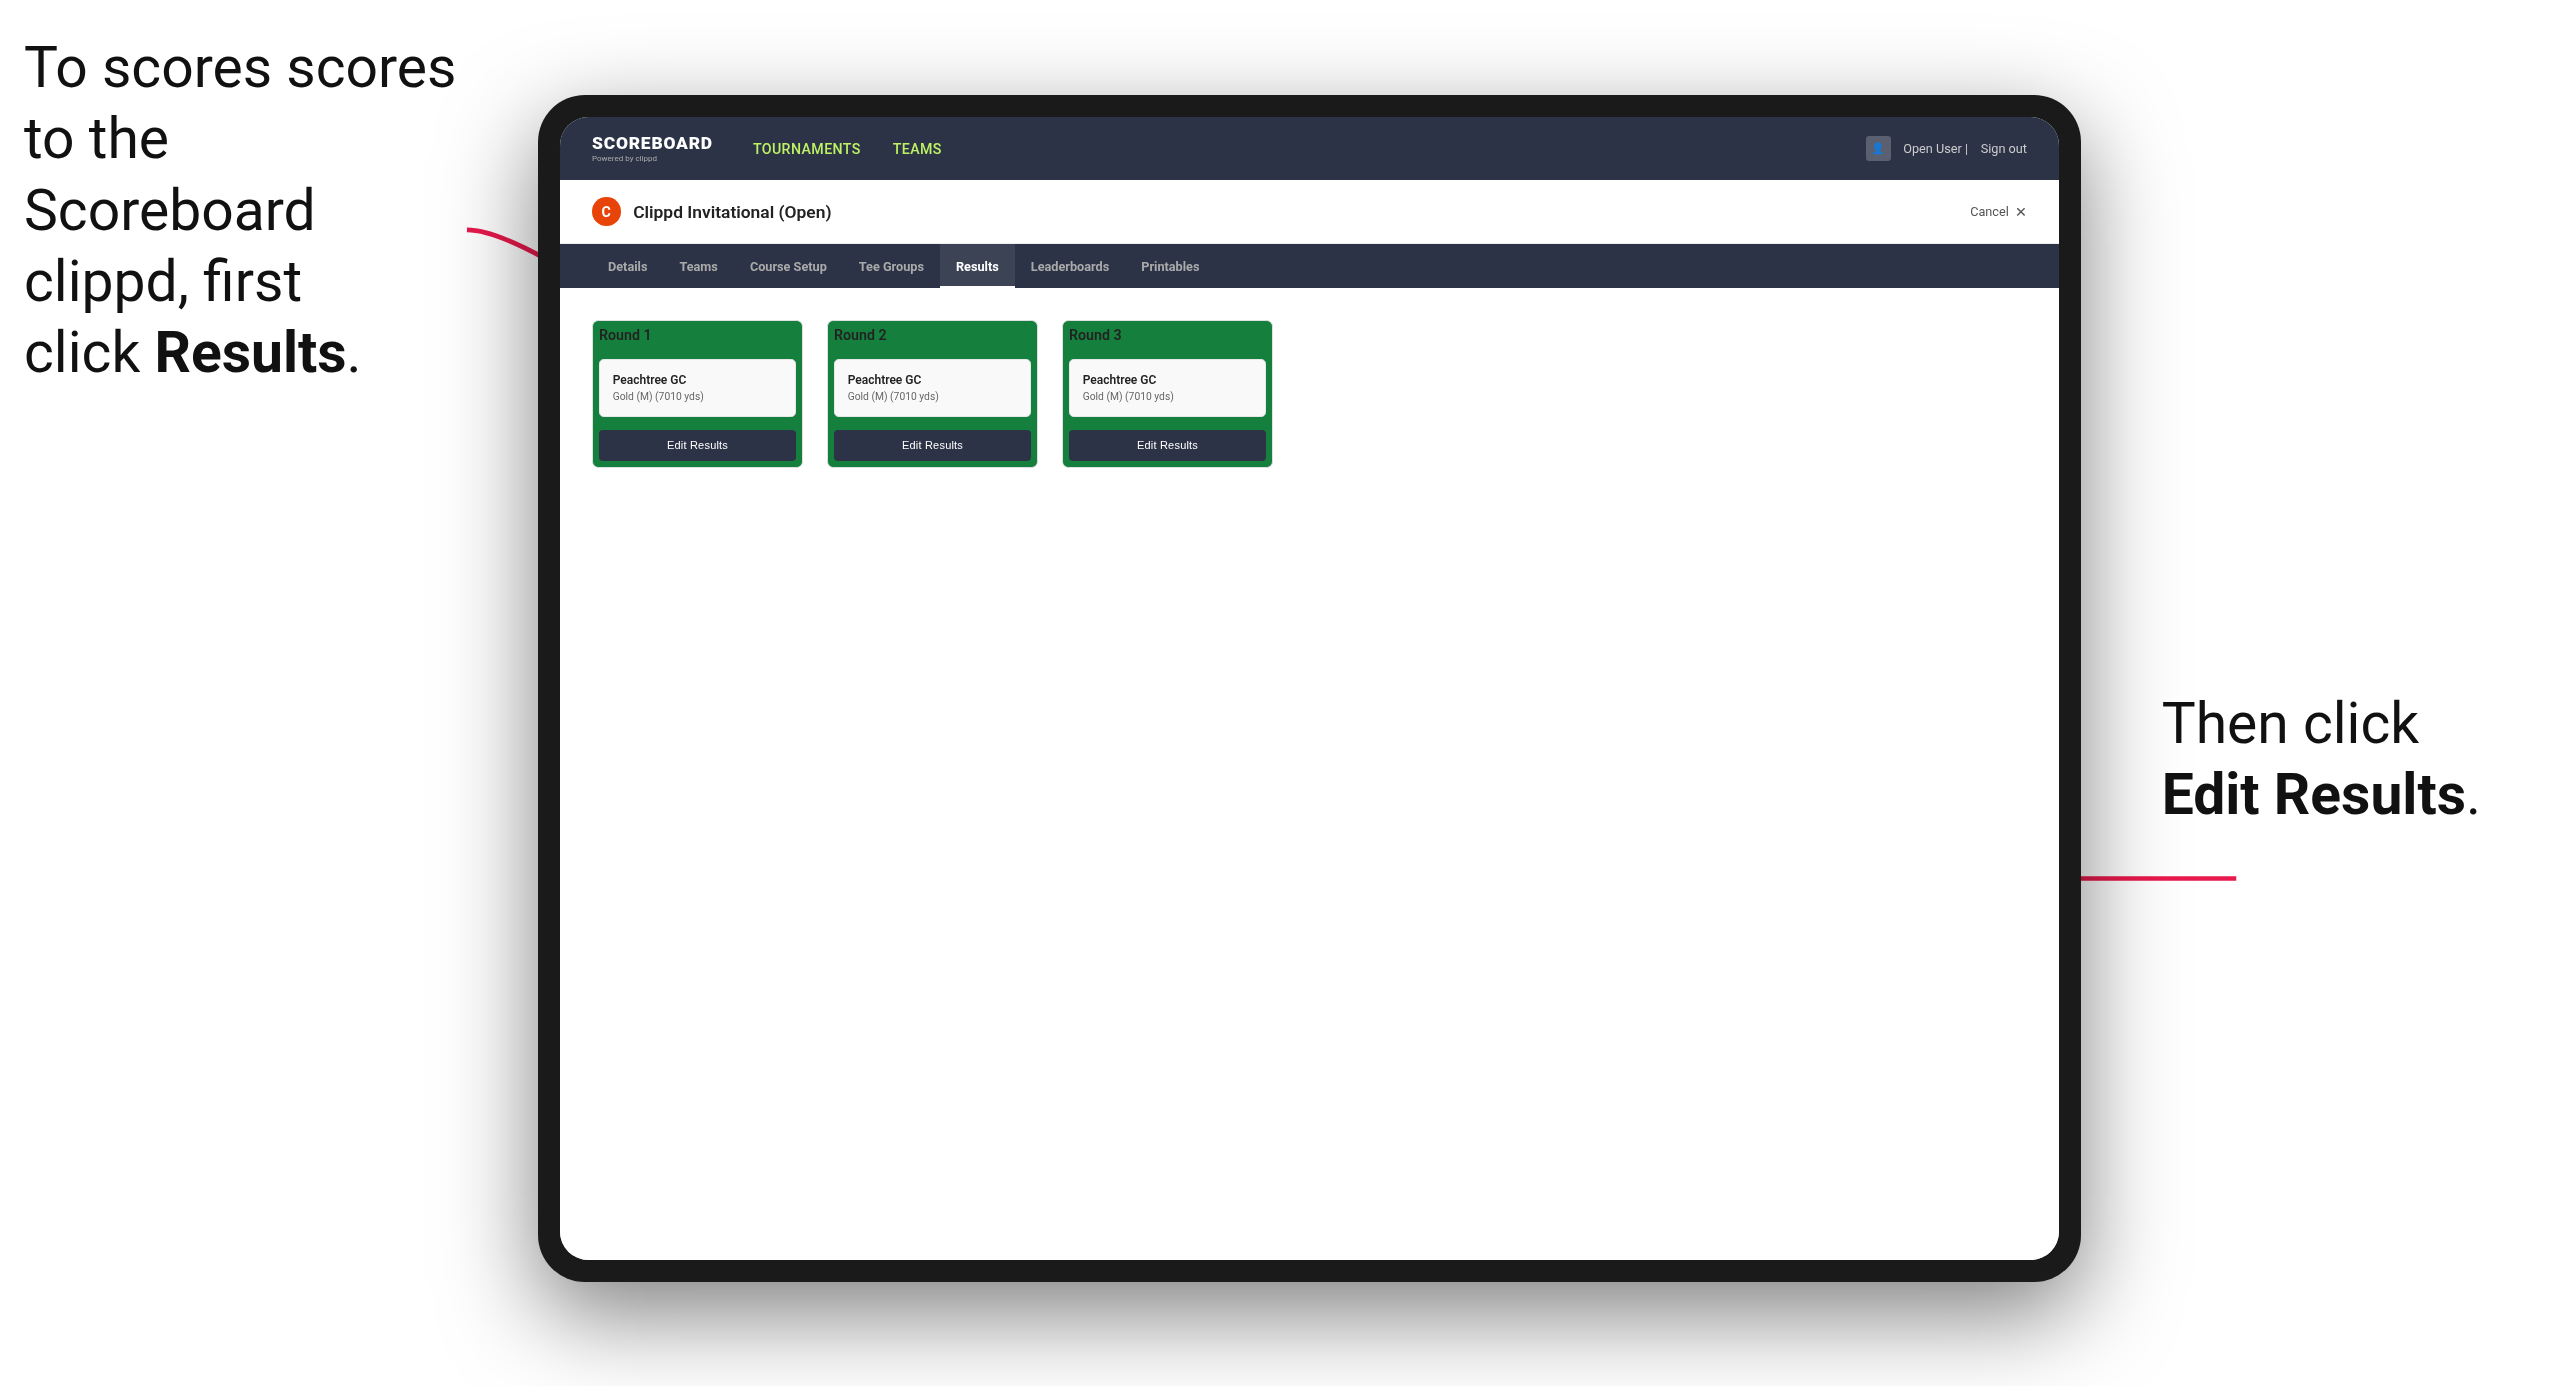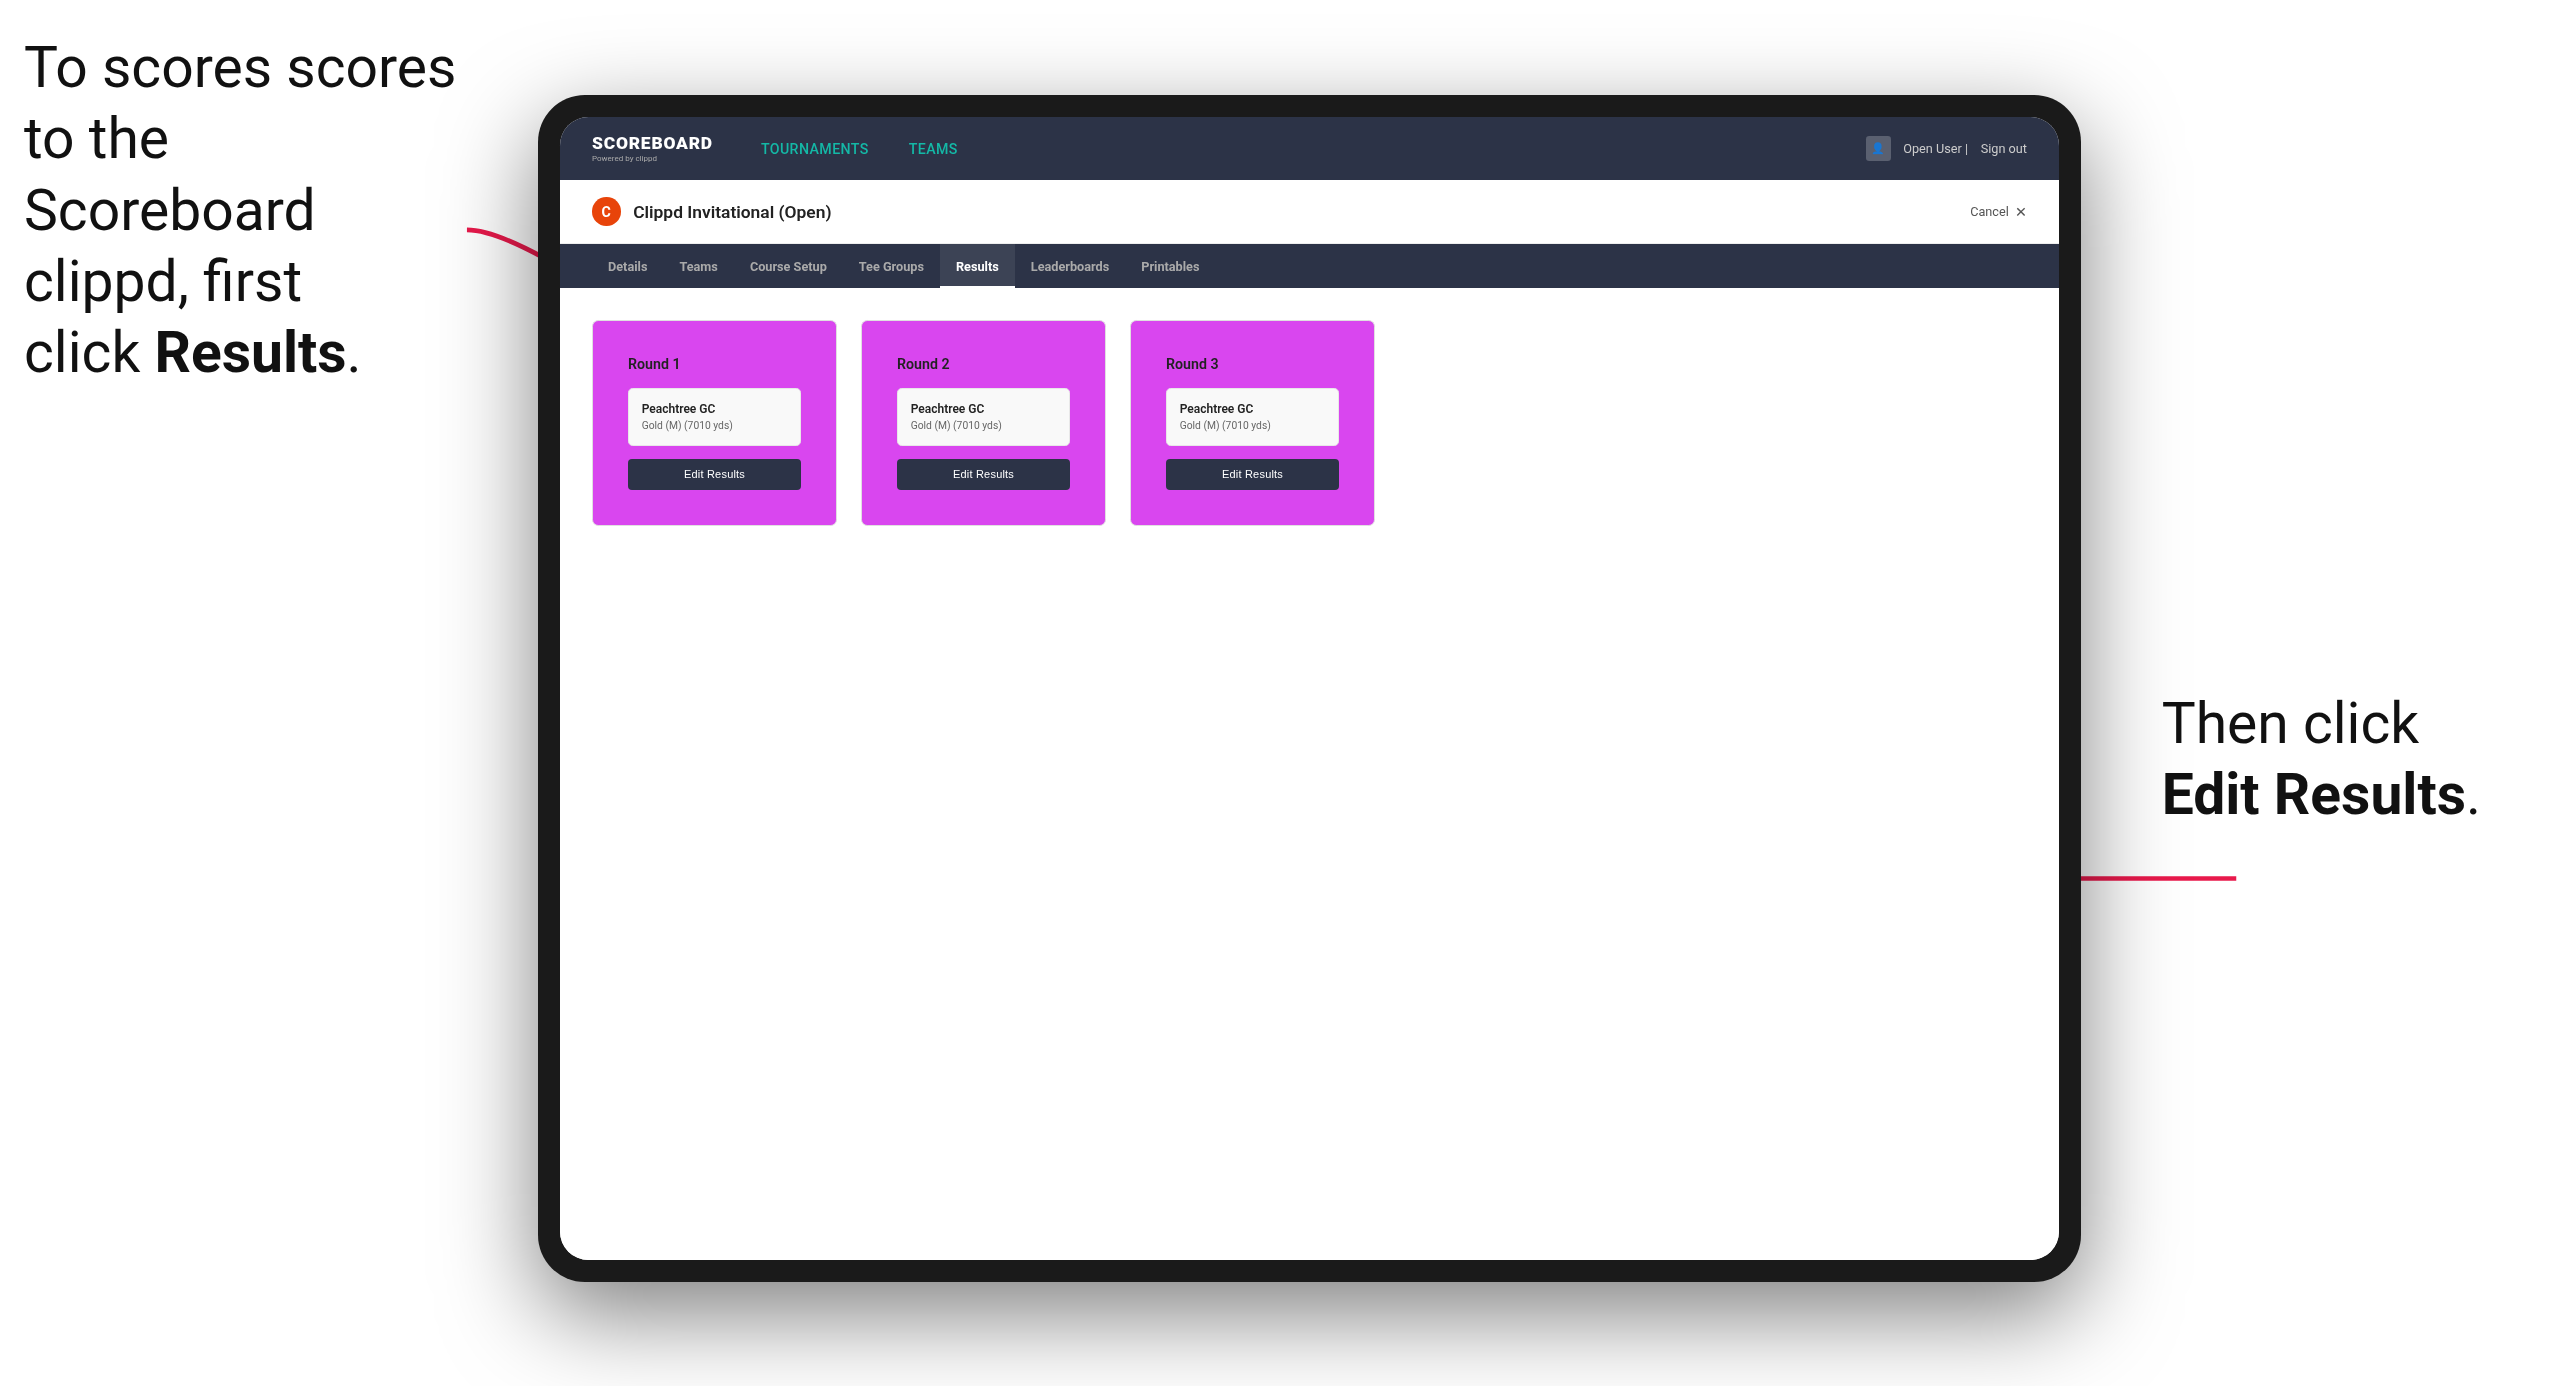--- a/index.html
+++ b/index.html
@@ -98,25 +98,24 @@
 
     .nav-links {
       display: flex;
       align-items: center;
       gap: 32px;
       flex: 1;
     }
 
     .nav-link {
       font-size: 14.2px;
-      color: #14b8a6;
+      color: #bef264;
       text-decoration: none;
       font-weight: 500;
       letter-spacing: 0.4px;
-      margin-left: 8px;
     }
 
     .nav-right {
       display: flex;
       align-items: center;
       gap: 12.7px;
       font-size: 12.7px;
       color: #cccccc;
     }
 
@@ -204,25 +203,25 @@
     }
 
     
     .rounds-area {
       padding: 32px;
       display: flex;
       gap: 24px;
     }
 
     .round-card {
-      background: #d946ef;
+      background: #15803d;
       border: 0.8px solid #e0e0e0;
       border-radius: 6.3px;
-      padding: 35px;
-      width: 245px;
+      padding: 6px;
+      width: 211px;
       flex-shrink: 0;
     }
 
     .round-title {
       font-size: 14.2px;
       font-weight: 600;
       color: #222222;
       margin-bottom: 16px;
     }
 

